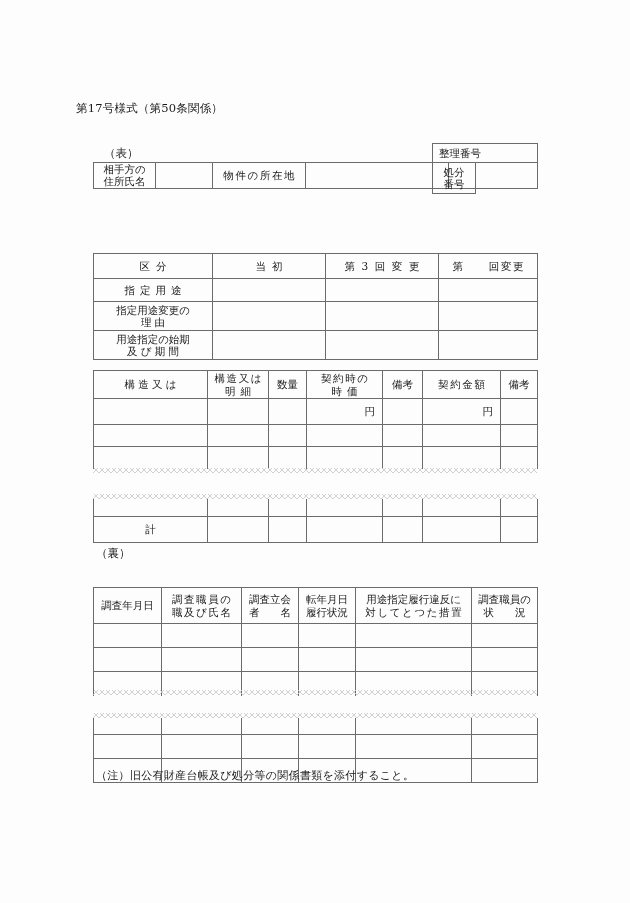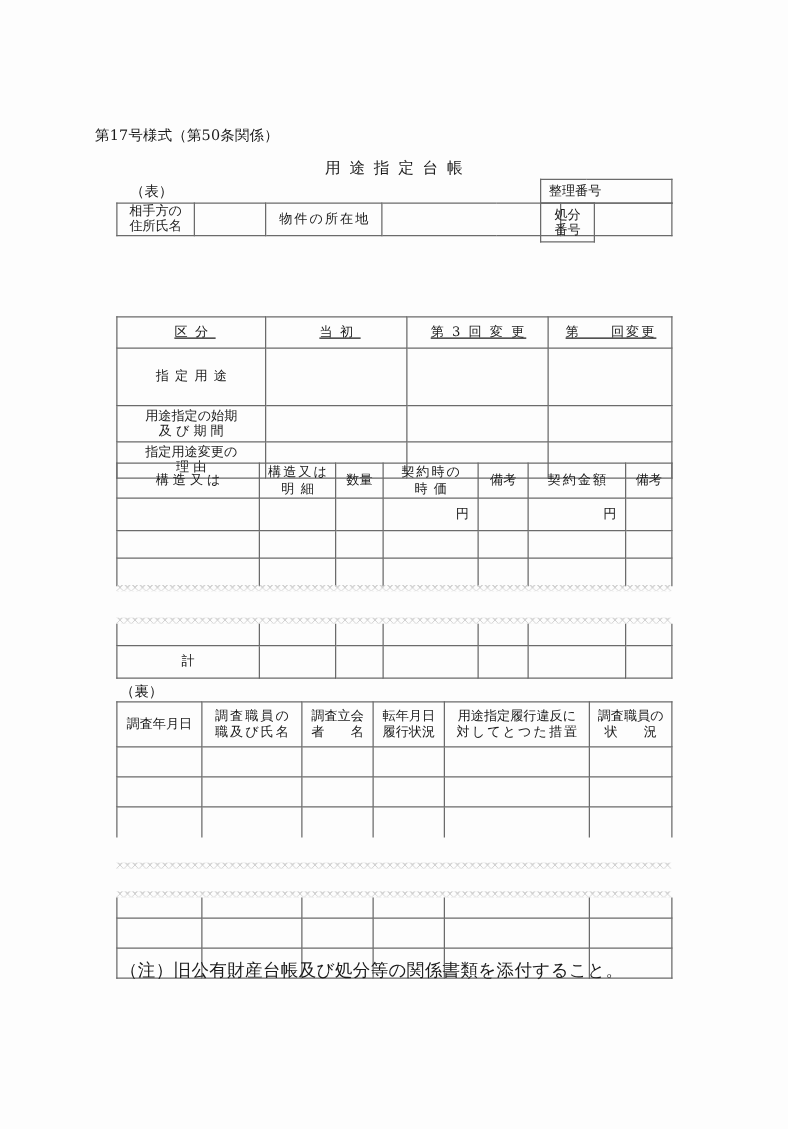--- a/index.html
+++ b/index.html
@@ -50,21 +50,21 @@
     font-size: 11.5px;
     white-space: nowrap;
   }
   #label-omote { left: 104px; top: 146px; }
   #label-ura   { left: 96px;  top: 546px; }
 
   .note {
     position: absolute;
     left: 96px;
     top: 768px;
-    font-size: 14px;
+    font-size: 11px;
     letter-spacing: 0.3px;
     white-space: nowrap;
   }
 
   
   .tbl {
     position: absolute;
     border-collapse: collapse;
     table-layout: fixed;
     background: transparent;
@@ -111,21 +111,20 @@
     opacity: 0.85;
   }
 </style>
 </head>
 <body>
 
 <div class="page">
 
   <div class="form-no">第17号様式（第50条関係）</div>
 
-  <div class="doc-title">用途指定台帳</div>
 
   <div class="side-label" id="label-omote">（表）</div>
 
   <table class="tbl" id="ref-box" style="left:432px; top:143px; width:105px;">
     <colgroup>
         <col style="width:36px">
         <col style="width:69px">
       </colgroup>
     <tbody>
         <tr style="height:19px;">
@@ -173,48 +172,48 @@
 
   <table class="tbl" id="kubun-tbl" style="left:93px; top:253px; width:444px;">
     <colgroup>
       <col style="width:119px">
       <col style="width:113px">
       <col style="width:113px">
       <col style="width:99px">
     </colgroup>
 
     <tbody>
-        <tr style="height:25px;text-decoration:underline;">
+        <tr style="height:25px;">
       <td class="c sp">区分</td>
       <td class="c sp">当初</td>
       <td class="c sp3">第 3 回 変 更</td>
       <td class="c sp3">第　　回変更</td>
     </tr>
 
-    <tr style="height:46px;">
+    <tr style="height:23px;">
       <td class="c sp4">指定用途</td>
+      <td class="blank"></td>
+      <td class="blank"></td>
+      <td class="blank"></td>
+    </tr>
+
+    <tr style="height:29px;">
+      <td class="c two-line">
+        <span class="ln">指定用途変更の</span>
+        <span class="ln sp2">理由</span>
+      </td>
       <td class="blank"></td>
       <td class="blank"></td>
       <td class="blank"></td>
     </tr>
 
     <tr style="height:29px;">
       <td class="c two-line">
         <span class="ln">用途指定の始期</span>
         <span class="ln sp2">及び期間</span>
-      </td>
-      <td class="blank"></td>
-      <td class="blank"></td>
-      <td class="blank"></td>
-    </tr>
-
-    <tr style="height:29px;">
-      <td class="c two-line">
-        <span class="ln">指定用途変更の</span>
-        <span class="ln sp2">理由</span>
       </td>
       <td class="blank"></td>
       <td class="blank"></td>
       <td class="blank"></td>
     </tr>
   </tbody>
     </table>
 
   <table class="tbl" id="prop-tbl" style="left:93px; top:370px; width:444px;">
     <colgroup>
@@ -313,21 +312,21 @@
       <td class="blank"></td>
       <td class="blank"></td>
       <td class="blank"></td>
       <td class="blank"></td>
     </tr>
   </tbody>
     </table>
 
   <div class="side-label" id="label-ura">（裏）</div>
 
-  <table class="tbl" id="survey-tbl" style="left:93px; top:561px; width:444px;">
+  <table class="tbl" id="survey-tbl" style="left:93px; top:587px; width:444px;">
     <colgroup>
       <col style="width:68px">
       <col style="width:80px">
       <col style="width:57px">
       <col style="width:57px">
       <col style="width:116px">
       <col style="width:66px">
     </colgroup>
 
     <tbody>

